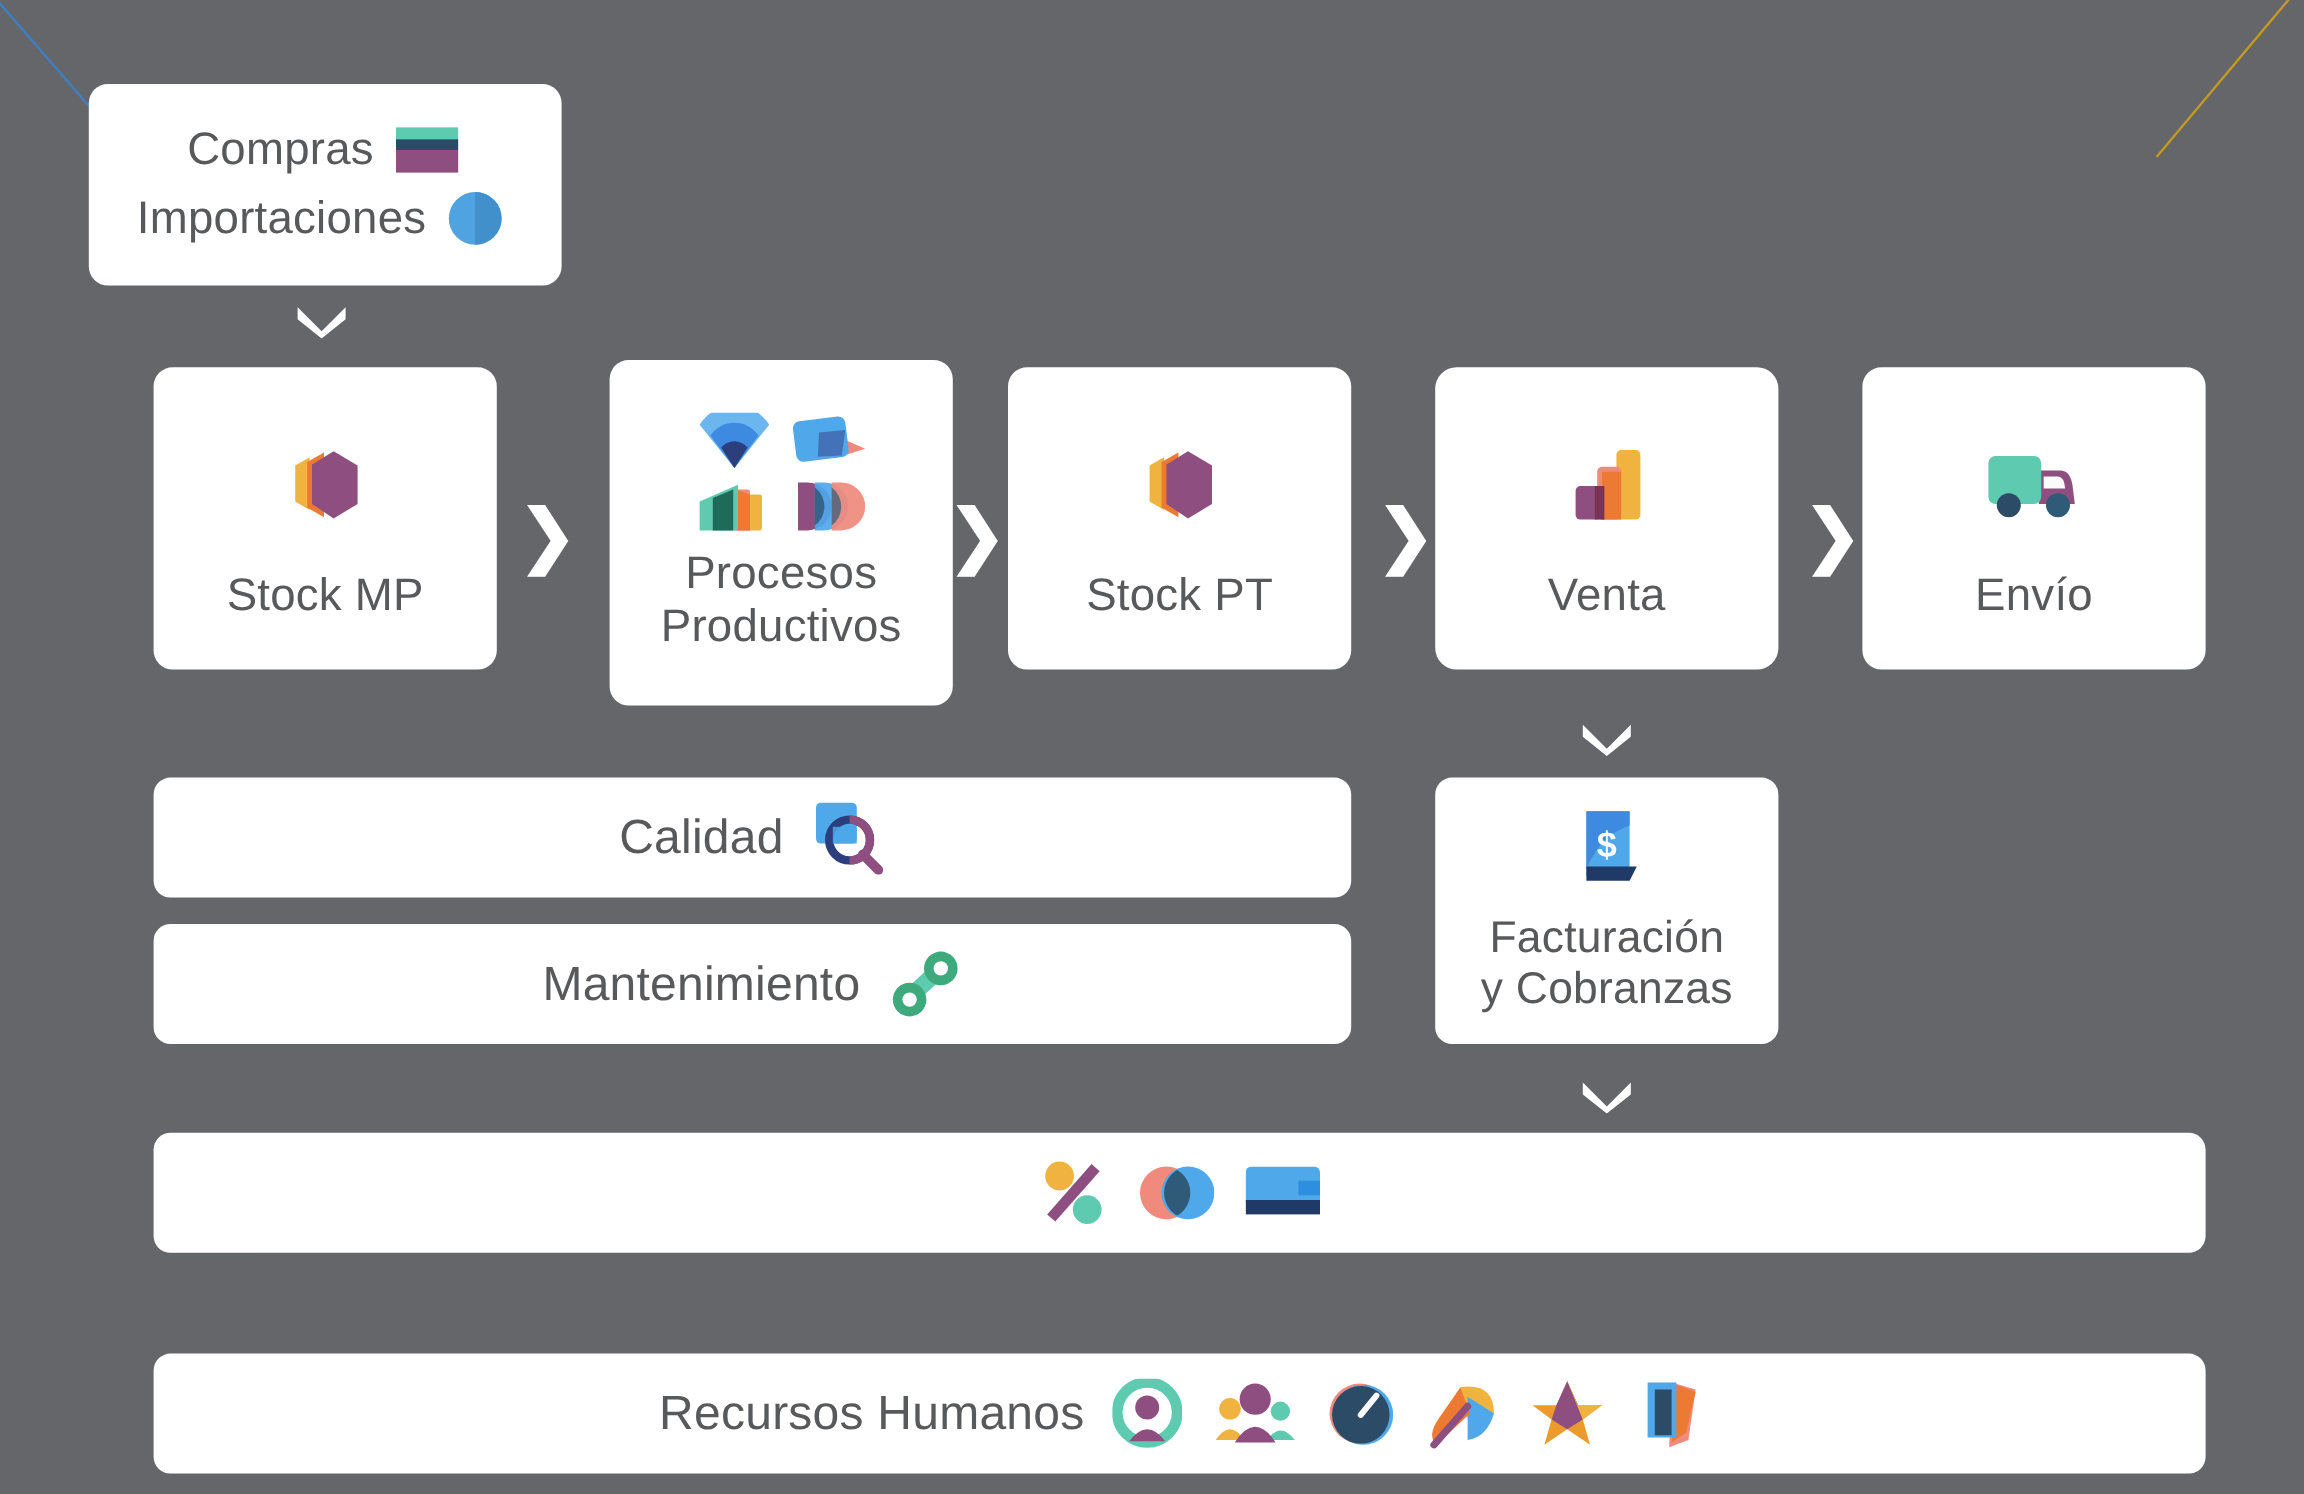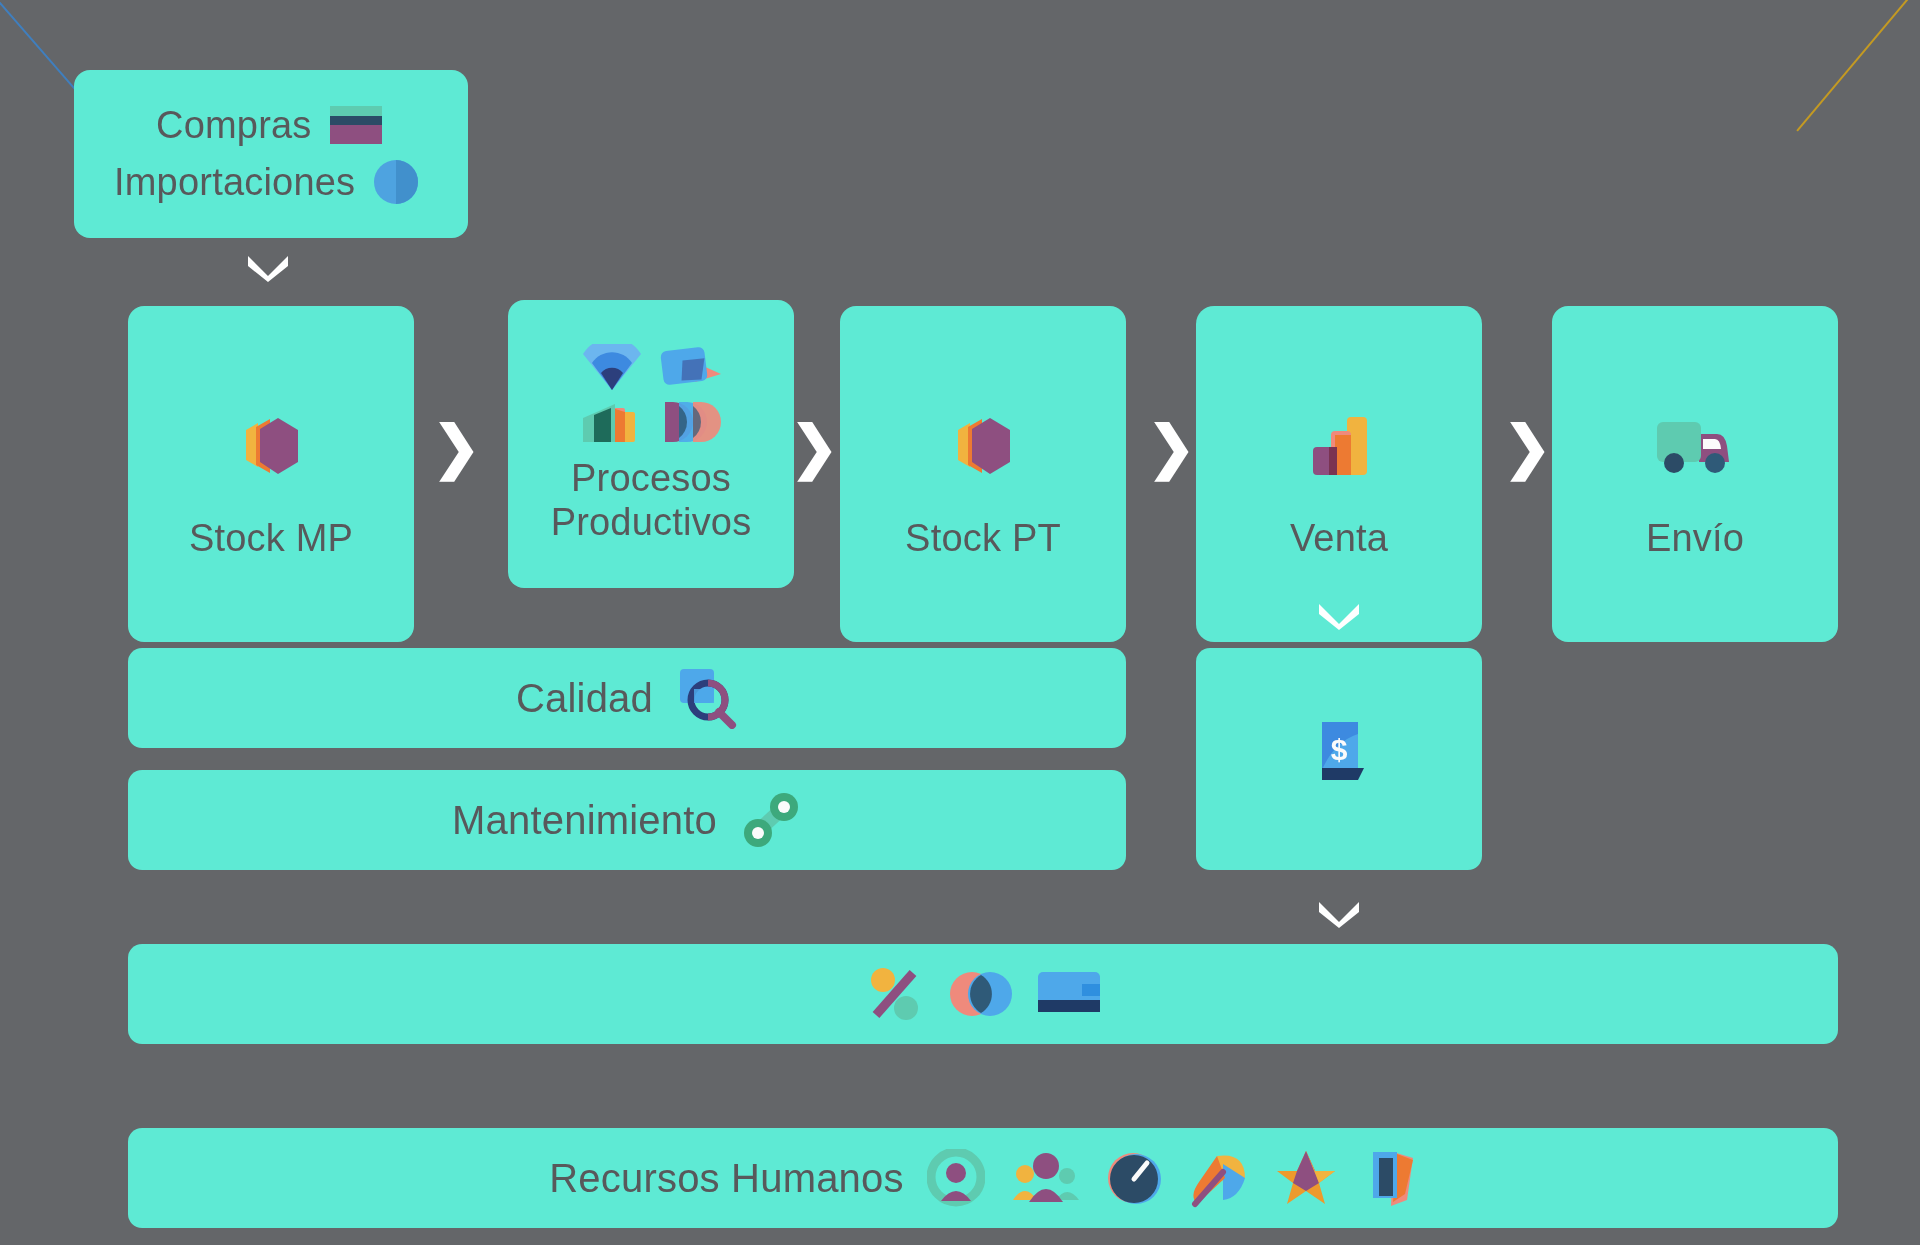--- a/index.html
+++ b/index.html
@@ -10,21 +10,21 @@
     overflow: hidden;
   }
   #stage { position: relative; width: 1920px; height: 1245px; }
 
   .corner-line { position: absolute; height: 2px; transform-origin: 0 0; }
   .corner-line.blue  { left: -10px;  top: -10px;  width: 170px; background: #3f7fbf; transform: rotate(49deg); }
   .corner-line.gold  { left: 1920px; top: -14px;  width: 190px; background: #c49a22; transform: rotate(130deg); }
 
   .card {
     position: absolute;
-    background: #5eead4;
+    background: #ffffff;
     border-radius: 14px;
     display: flex;
     flex-direction: column;
     align-items: center;
     justify-content: center;
   }
   .card .label {
     color: #58595b;
     font-weight: 400;
     text-align: center;
@@ -34,21 +34,21 @@
 
   
   #card-compras { left: 74px; top: 70px; width: 394px; height: 168px; border-radius: 16px;
                   align-items: flex-start; justify-content: center; padding: 0 24px; gap: 12px; }
   .compras-line { display: flex; align-items: center; gap: 18px; width: 100%; }
   .compras-line .label { font-size: 38px; color: #58595b; }
   #compras-l1 { padding-left: 58px; }
   #compras-l2 { padding-left: 16px; }
 
   
-  .proc { width: 286px; height: 336px; top: 306px; border-radius: 16px; gap: 10px; }
+  .proc { width: 286px; height: 252px; top: 306px; border-radius: 16px; gap: 10px; }
   .proc .icons { display: flex; align-items: center; justify-content: center; height: 118px; }
   .proc .label { font-size: 38px; }
   #card-stockmp  { left: 128px;  }
   #card-procesos { left: 508px; width: 286px; height: 288px; top: 300px; }
   #card-stockpt  { left: 840px;  }
   #card-venta    { left: 1196px; border-radius: 18px; }
   #card-envio    { left: 1552px; }
 
   
   .chev-right { position: absolute; color: #ffffff; font-size: 58px; font-weight: 700;
@@ -263,20 +263,24 @@
 
   <div class="card" id="card-facturacion">
     <span style="margin-bottom:10px;">
       <svg class="ico" width="62" height="72" viewBox="0 0 62 72">
         <path d="M14 4 L50 4 L50 58 L14 58 Z" fill="#4ea8ea"></path>
         <path d="M14 4 L50 4 L50 16 Q26 24 14 52 Z" fill="#3d8ae0"></path>
         <path d="M14 50 L56 50 L50 62 L14 62 Z" fill="#1f3a66"></path>
         <text x="31" y="42" font-size="30" font-weight="700" fill="#fbfbfb" text-anchor="middle" font-family="Liberation Sans, sans-serif">$</text>
       </svg>
     </span>
+    <div class="label">
+      <span>Facturación</span><br>
+      <span>y Cobranzas</span>
+    </div>
   </div>
 
   <div class="chev-down" id="chev-down-3">
     <svg viewBox="0 0 44 30">
         <path d="M2 4 L22 24 L42 4 L42 14 L22 30 L2 14 Z" fill="#ffffff"></path>
       </svg>
   </div>
 
   <div class="card wide" id="row-contabilidad">
     <span class="icons">

